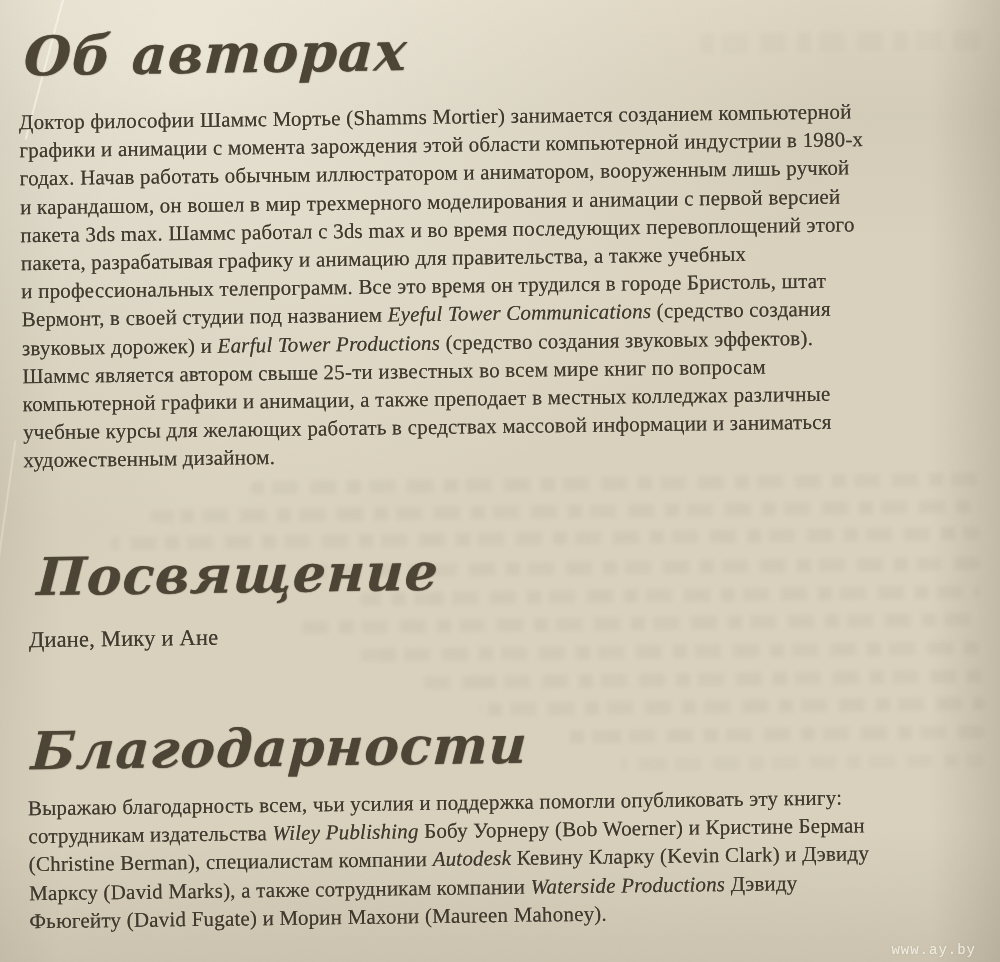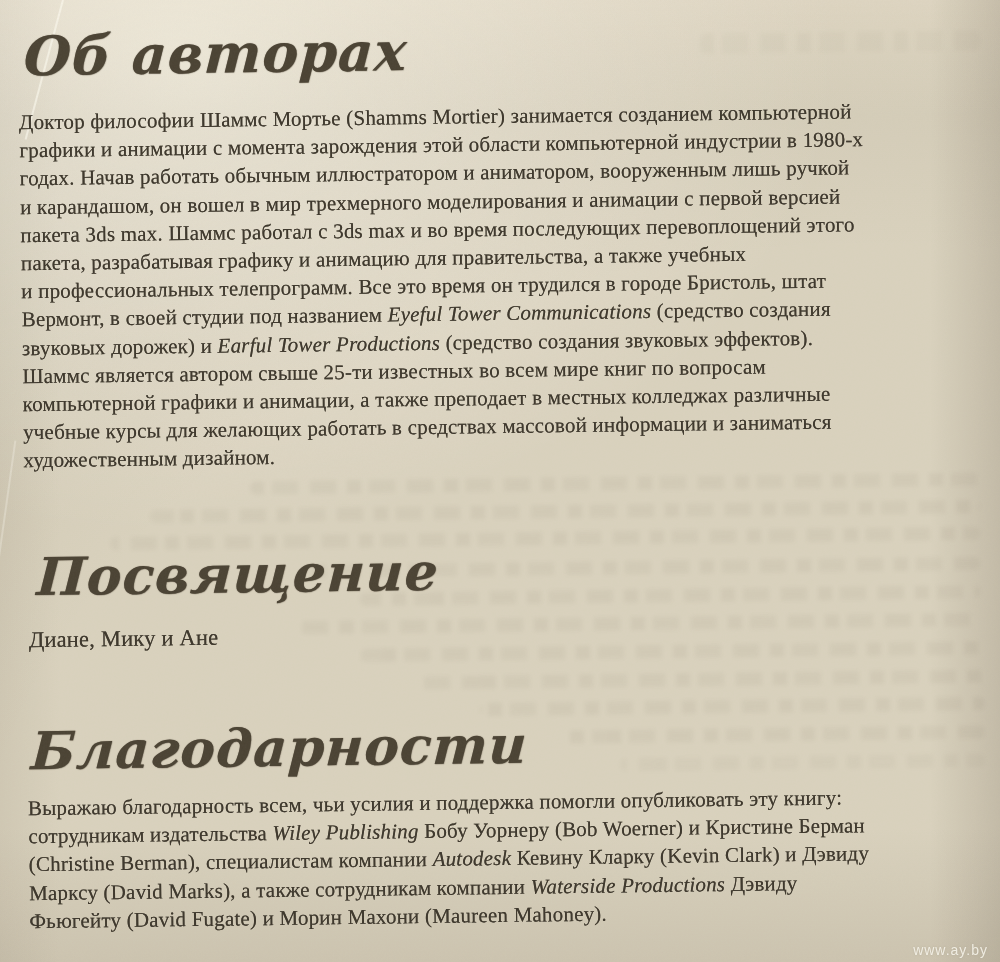--- a/index.html
+++ b/index.html
@@ -57,22 +57,22 @@
       rgba(110,100,82,0.5) 60px 86px, rgba(110,100,82,0) 86px 97px);
     opacity:0.13;filter:blur(2px);
     transform:rotate(-0.7deg);
   }
   
   .crease{position:absolute;pointer-events:none;background:rgba(255,253,244,0.55);filter:blur(0.7px);}
   .crease-top{left:44px;top:-8px;width:2px;height:150px;transform:rotate(15deg);}
   .crease-mid{left:6px;top:440px;width:1.5px;height:120px;transform:rotate(8deg);opacity:0.5;}
   .grain{position:absolute;inset:0;pointer-events:none;opacity:0.8;}
   .watermark{
-    position:absolute;right:12px;bottom:4px;
-    font-family:Liberation Sans, sans-serif;
+    position:absolute;right:24px;bottom:4px;
+    font-family:Liberation Mono, monospace;
     font-size:14px;letter-spacing:1px;
     color:rgba(253,251,243,0.8);
     text-shadow:0 0 2px rgba(170,160,140,0.6);
   }
 </style>
 </head>
 <body>
 
 <div class="page">
 

